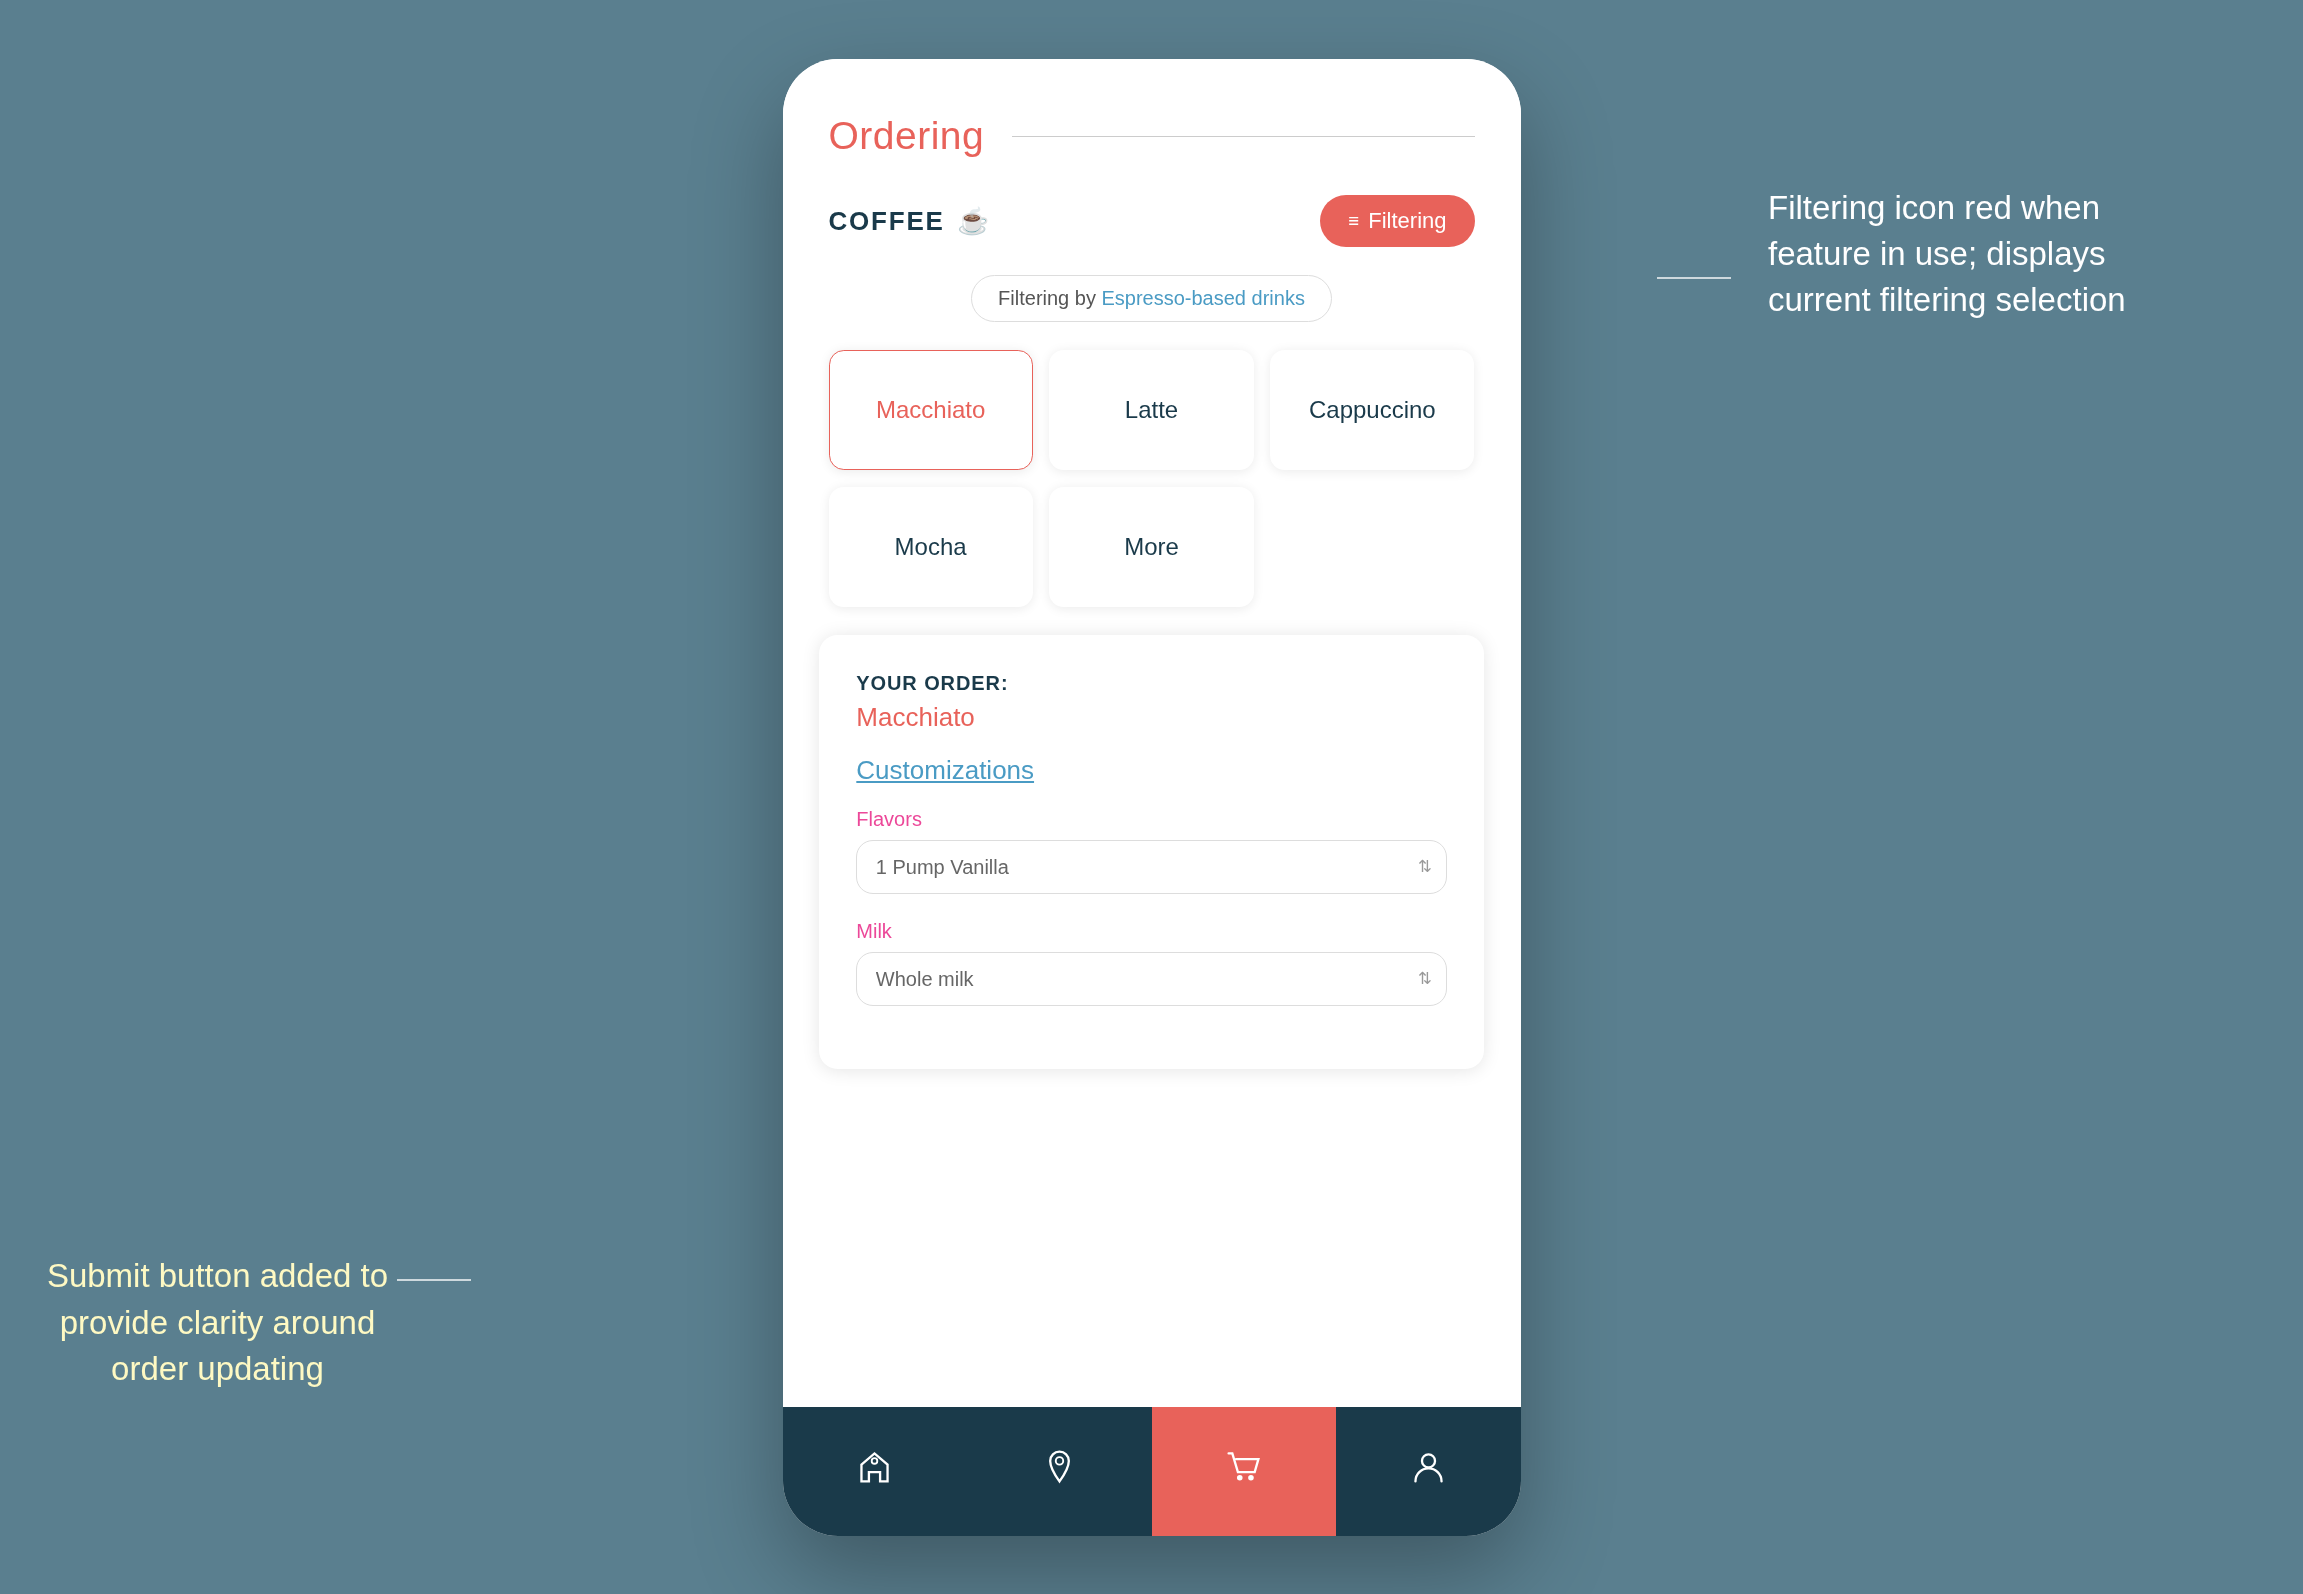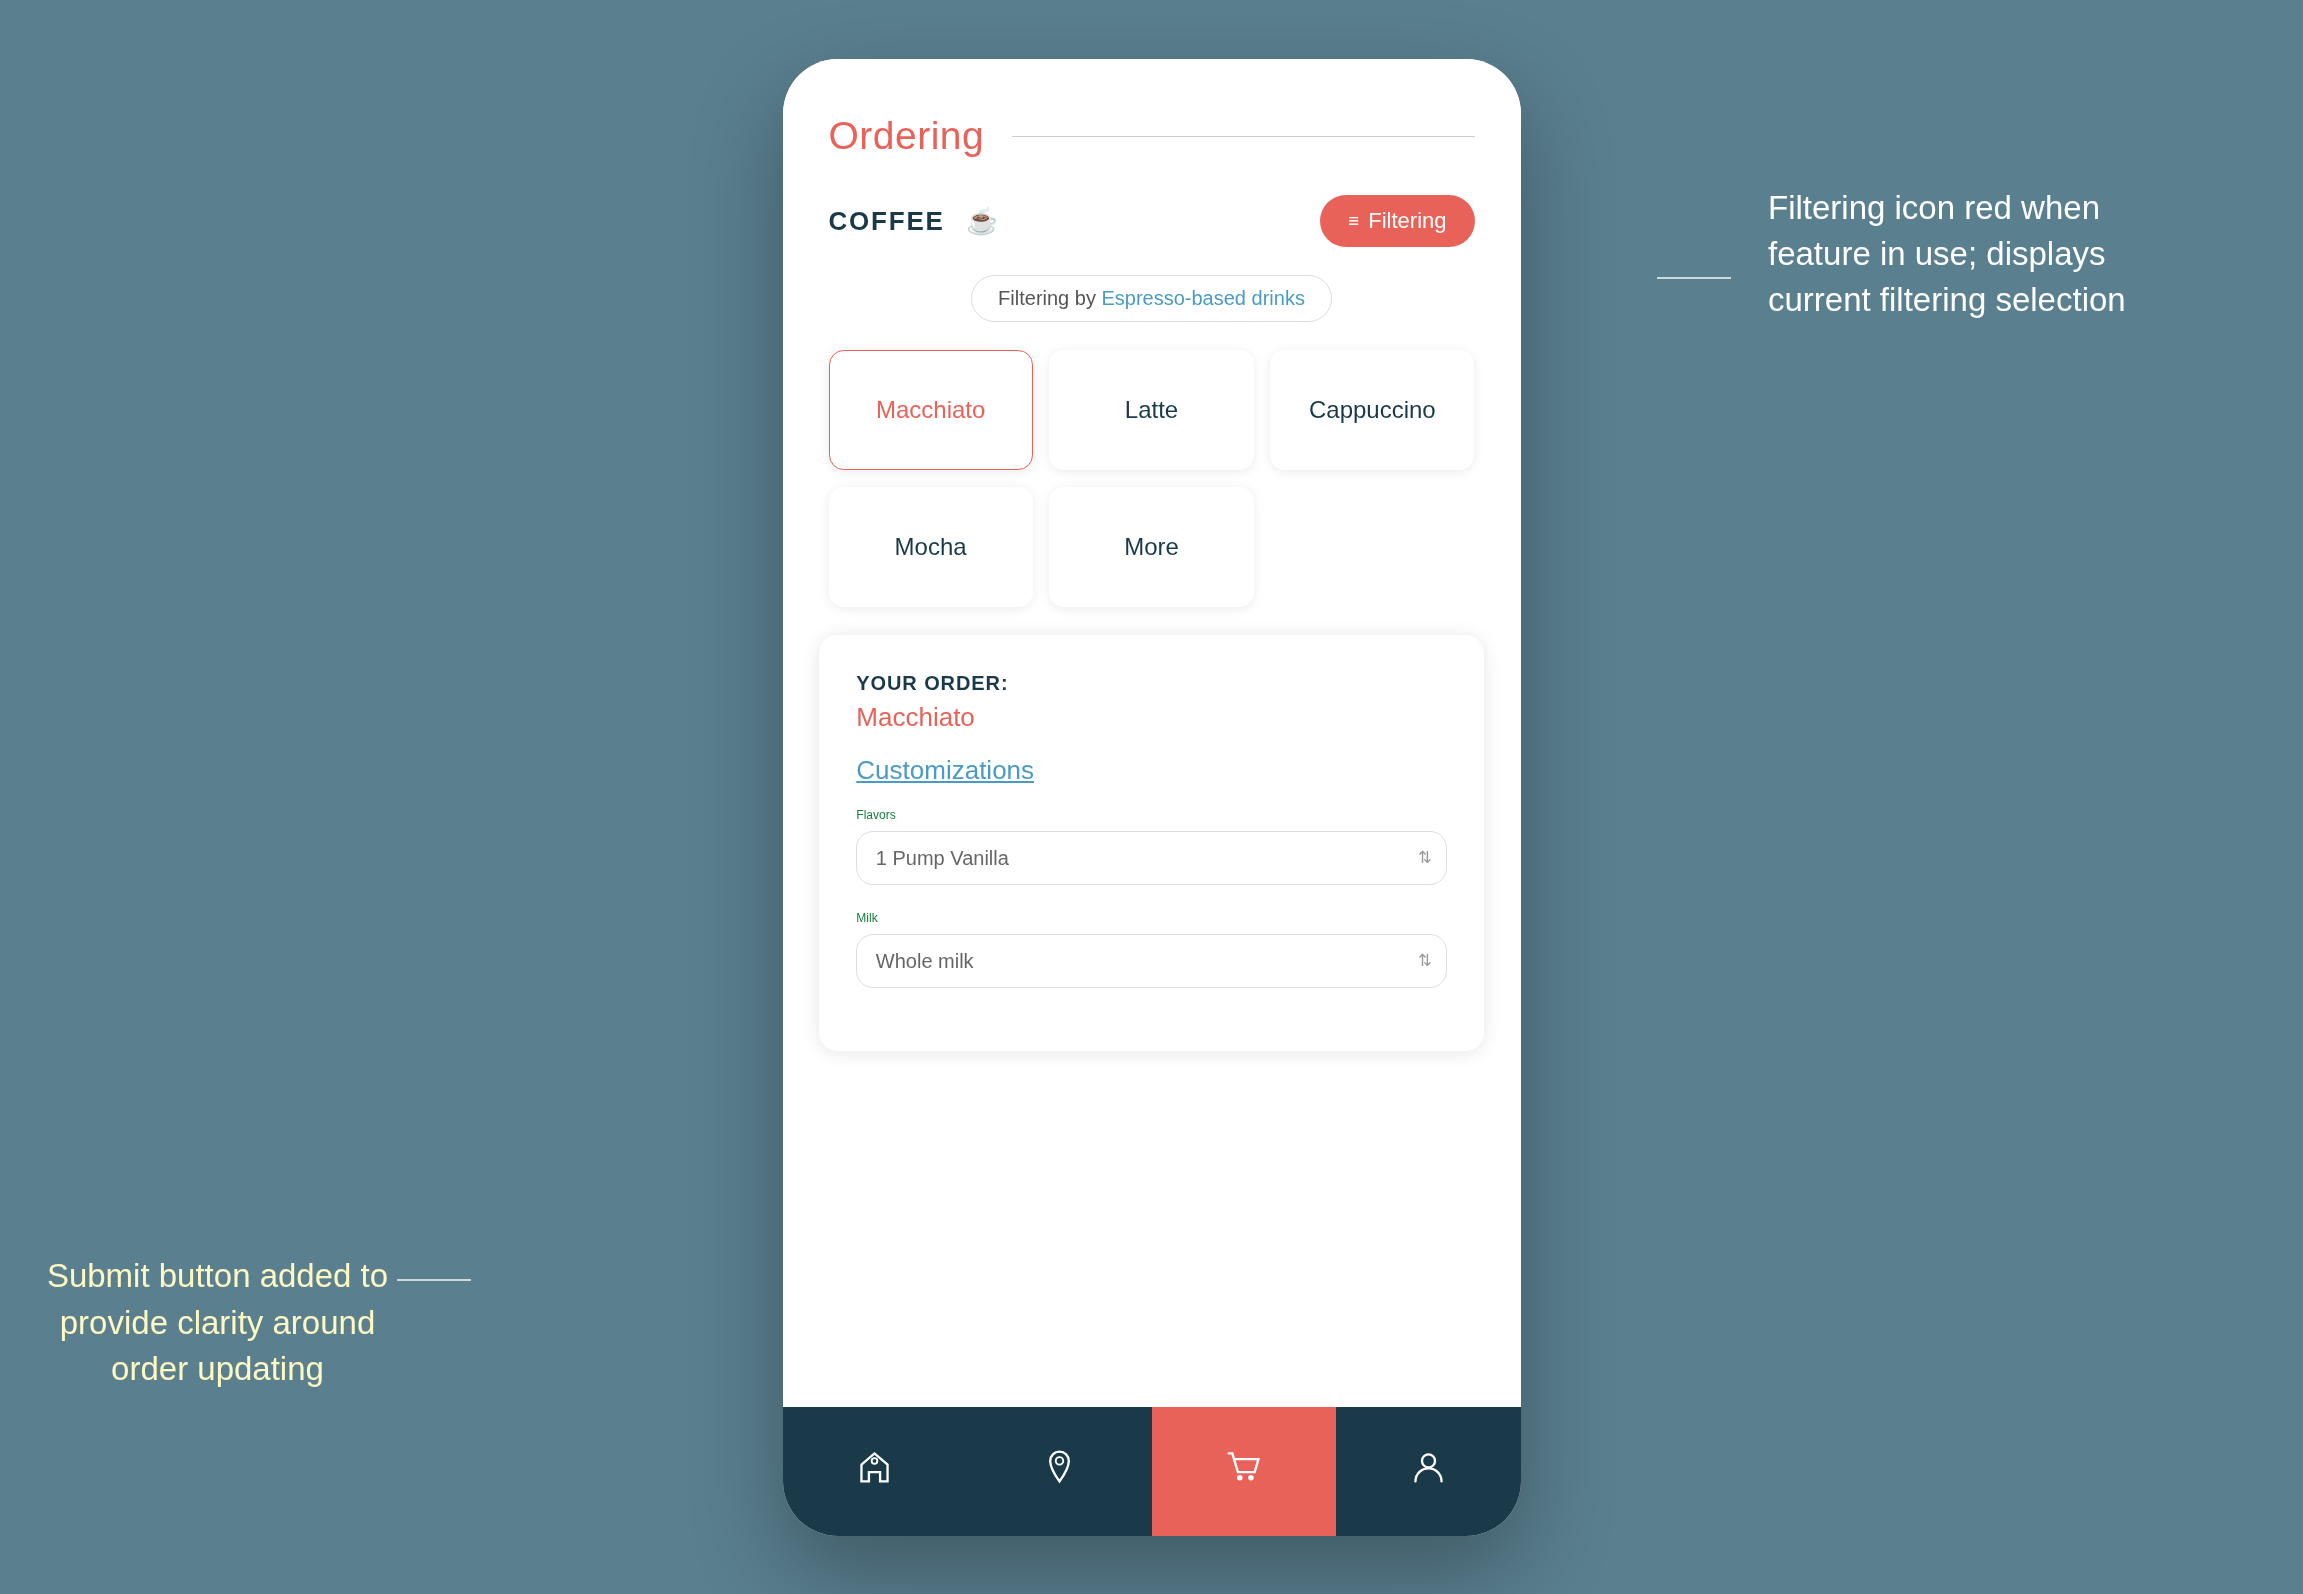--- a/index.html
+++ b/index.html
@@ -112,21 +112,21 @@
     
     .coffee-row {
       display: flex;
       align-items: center;
       justify-content: space-between;
       margin-bottom: 28px;
     }
     .coffee-label {
       display: flex;
       align-items: center;
-      gap: 22px;
+      gap: 13px;
       color: #1a3a4a;
       font-size: 26px;
       font-weight: 700;
       letter-spacing: 1.8px;
     }
     .coffee-icon {
       font-size: 26px;
     }
     .filter-button {
       background: #e8625a;
@@ -209,22 +209,22 @@
       margin-bottom: 22px;
     }
     .customizations-title {
       color: #4a9bc4;
       font-size: 26px;
       font-weight: 400;
       margin-bottom: 22px;
       text-decoration: underline;
     }
     .field-label {
-      color: #15803d;
-      font-size: 12px;
+      color: #ec4899;
+      font-size: 20px;
       margin-bottom: 9.2px;
     }
     .select-wrapper {
       position: relative;
       margin-bottom: 26px;
     }
     .select-field {
       width: 100%;
       border: 1.4px solid #ddd;
       border-radius: 17px;

